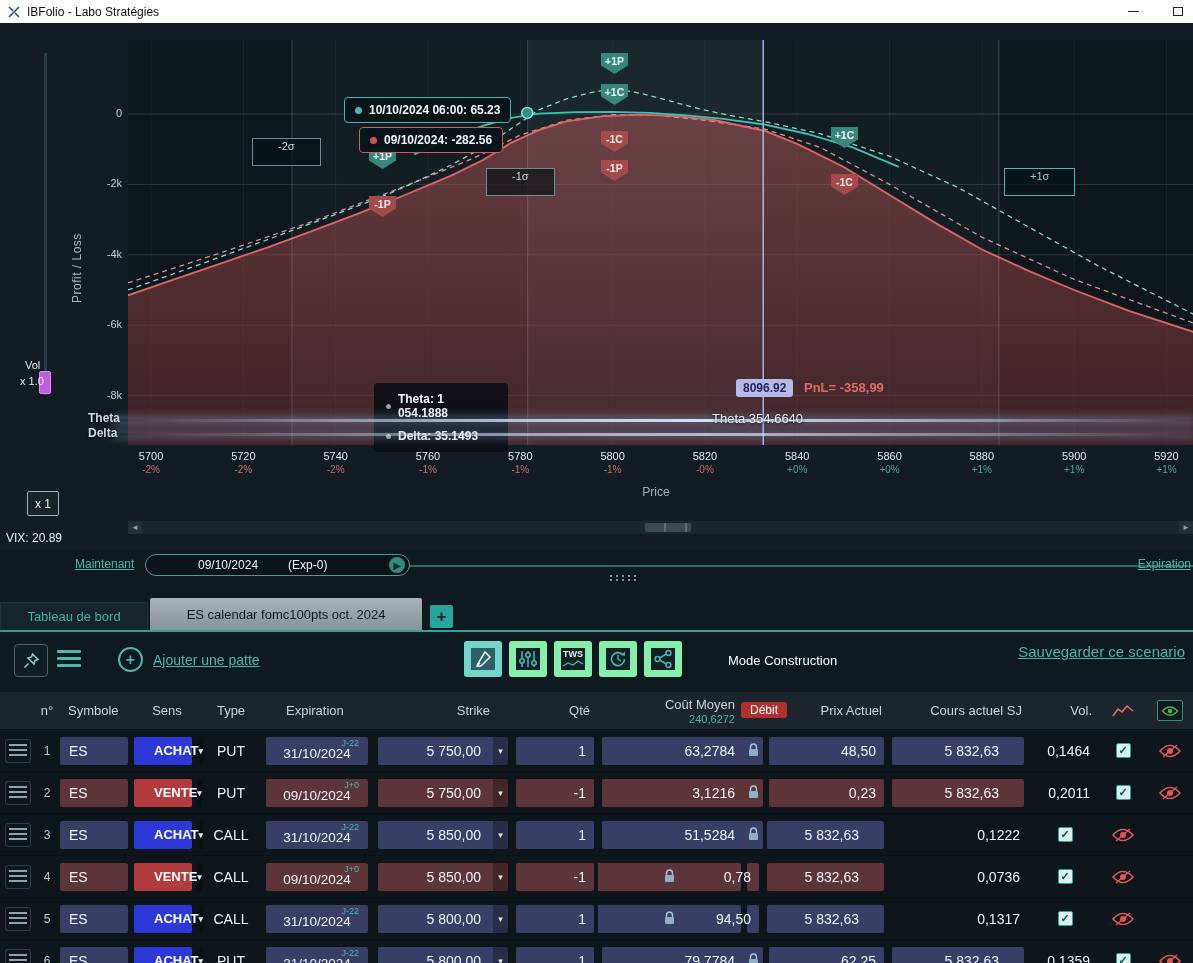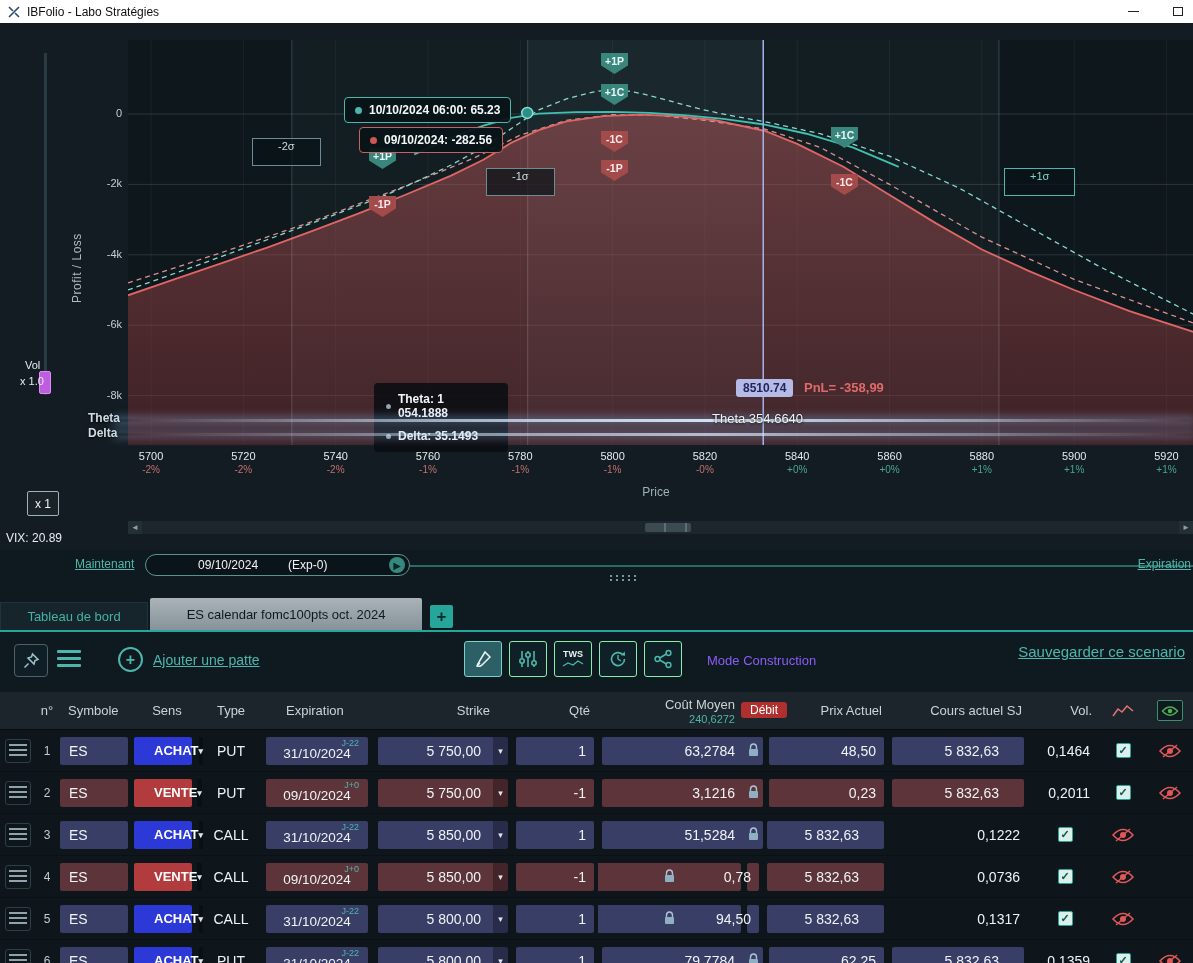--- a/index.html
+++ b/index.html
@@ -102,24 +102,24 @@
   .tab-underline { left:0; top:48px; width:1193px; height:2px; background:#26a69a; }
 
   
   .toolbar { left:0; top:632px; width:1193px; height:60px; background:#0f1a20; }
   .pin-btn { left:14px; top:12px; width:34px; height:33px; border:1px solid #4e616b; border-radius:4px; display:flex; align-items:center; justify-content:center; background:#101f26; }
   .burger { left:57px; top:18px; width:24px; }
   .burger i { display:block; height:3px; background:#4db6ac; margin-bottom:4px; border-radius:1px; }
   .plus-circle { left:118px; top:15px; width:25px; height:25px; border:2px solid #4db6ac; border-radius:50%; color:#4db6ac; font-size:16px; font-weight:bold; display:flex; align-items:center; justify-content:center; }
   .addleg { left:153px; top:20px; color:#4db6ac; font-size:14px; text-decoration:underline; }
   .tools { left:464px; top:9px; display:flex; gap:7px; }
-  .tool-btn { width:38px; height:36px; border:1px solid #86efac; border-radius:3px; background:#0f2026; display:flex; flex-direction:column; align-items:center; justify-content:center; gap:1px; }
+  .tool-btn { width:38px; height:36px; border:7px solid #86efac; border-radius:3px; background:#0f2026; display:flex; flex-direction:column; align-items:center; justify-content:center; gap:1px; }
   .tool-btn.active { background:#2c5f66; border-color:#74d6ca; }
   .tool-btn .tws-txt { font-size:9px; font-weight:bold; color:#e8f2f2; line-height:9px; }
-  .mode-label { left:707px; top:21px; color:#8b5cf6; font-size:13px; }
+  .mode-label { left:728px; top:21px; color:#ffffff; font-size:13px; }
   .save-link { right:8px; top:11px; color:#4db6ac; font-size:15px; text-decoration:underline; }
 
   
   .table { left:0; top:692px; width:1193px; height:271px; background:#0e161b; overflow:hidden; }
   .thead { position:relative; height:38px; background:#1b252b; border-bottom:1px solid #080d10; display:grid; align-items:center;
     grid-template-columns:36px 22px 76px 66px 62px 112px 138px 86px 145px 22px 125px 140px 70px 46px 47px; font-size:13px; color:#c9d4d9; }
   .th { display:flex; align-items:center; }
   .th.center { justify-content:center; } .th.rt { justify-content:flex-end; padding-right:8px; }
   .th-cost { flex-direction:column; align-items:flex-end; justify-content:center; padding-right:8px; }
   .th-cost .sub { color:#4db6ac; font-size:11px; margin-top:1px; }
@@ -323,21 +323,21 @@
     <div class="row">
         <span class="dot"></span>
         <span>Theta: 1 054.1888</span>
       </div>
     <div class="row">
         <span class="dot"></span>
         <span>Delta: 35.1493</span>
       </div>
   </div>
 
-  <div class="price-badge" style="left:736px; top:356px;">8510.74</div>
+  <div class="price-badge" style="left:736px; top:356px;">8096.92</div>
   <div class="pnl-label" style="left:804px; top:357px;">PnL= -358,99</div>
 
   <div class="abs greek-row-label" style="left:88px; top:388px;">Theta</div>
   <div class="abs greek-row-label" style="left:88px; top:403px;">Delta</div>
   <div class="abs glow-line" style="top:396px;"></div>
   <div class="abs glow-line" style="top:410px; opacity:0.8;"></div>
   <div class="abs theta-line-label" style="left:712px; top:388px;">Theta 354.6640</div>
 
   <div class="abs hscroll">
     <span class="hs-arrow">◄</span>

